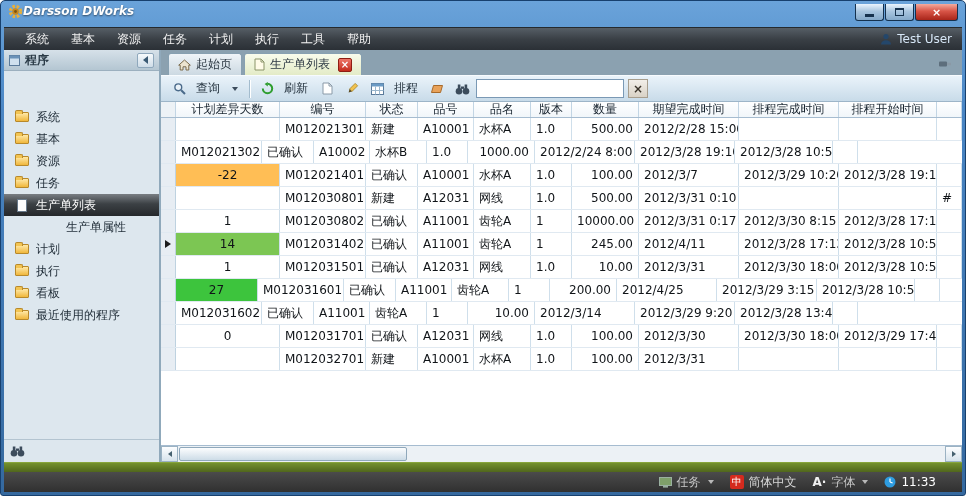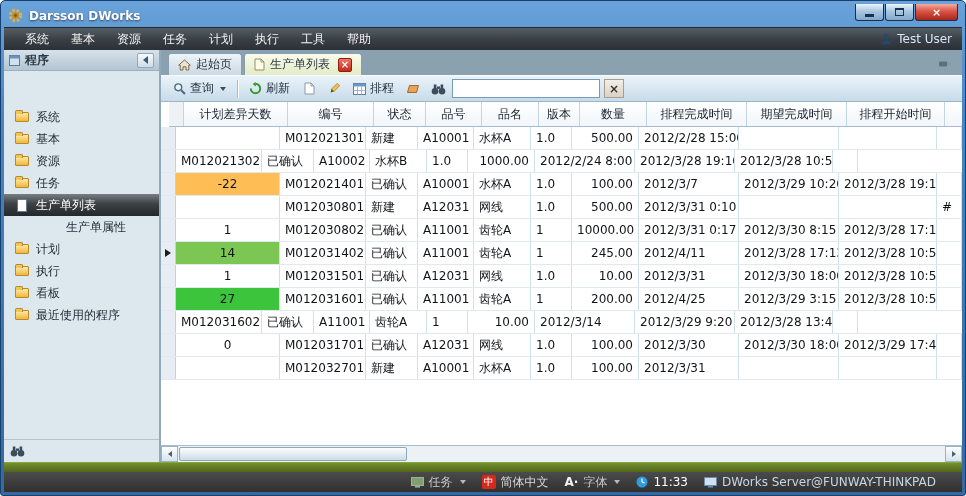--- a/index.html
+++ b/index.html
@@ -3,22 +3,22 @@
 <meta charset="utf-8">
 <style>
   * { margin:0; padding:0; box-sizing:border-box; }
   html,body { width:966px; height:496px; font-family:"DejaVu Sans","Liberation Sans",sans-serif; font-size:12px; background:#fff; }
 
   .window { width:966px; height:496px; display:flex; flex-direction:column;
     background:linear-gradient(180deg,#6aa3da 0%,#4a86c4 22%,#35699f 100%);
     padding:3px; border:1px solid #17406e; border-radius:5px 5px 3px 3px; overflow:hidden; }
 
   
-  .titlebar { height:23px; display:flex; align-items:center; gap:6px; padding:0 4px;
-    color:#fff; font-weight:bold; text-shadow:0 1px 2px rgba(0,0,0,.55); }
+  .titlebar { height:23px; display:flex; align-items:flex-start; padding:0 4px;
+    color:#fff; font-weight:bold; text-shadow:0 1px 2px rgba(0,0,0,.55);font-style:italic; }
   .winbtns { margin-left:auto; display:flex; gap:1px; align-self:flex-start; }
   .wbtn { width:29px; height:17px; border:1px solid #14314f; border-top:none; border-radius:0 0 3px 3px;
     background:linear-gradient(#eaf4fd,#a9c6e0 45%,#84a9ca); display:flex; align-items:center; justify-content:center;
     color:#16324e; font-size:11px; font-weight:bold; text-shadow:none; }
   .wbtn.close { width:43px; background:linear-gradient(#f5ab9e,#d85547 45%,#a8251a); color:#fff; }
   .glyph-min { width:9px; height:3px; background:#16324e; margin-top:7px; }
   .glyph-max { width:9px; height:8px; border:1px solid #16324e; border-top-width:2px; }
 
   
   .menubar { height:23px; display:flex; align-items:center; gap:0; padding:0 10px;
@@ -58,31 +58,31 @@
     background:linear-gradient(#eff4f8,#ccd9e2); border:1px solid #87a0b1; border-bottom:none;
     border-radius:3px 3px 0 0; color:#2c3843; cursor:default; }
   .tab.active { background:linear-gradient(#f9fcec,#e3ebc7); }
   .tab-close { width:14px; height:14px; margin-left:3px; background:linear-gradient(#ee7668,#c42a1a);
     border:1px solid #8e1e12; border-radius:2px; color:#fff; font-size:10px; font-weight:bold;
     display:flex; align-items:center; justify-content:center; }
   .pin-wrap { position:absolute; right:9px; bottom:6px; }
 
   .toolbar { height:27px; background:linear-gradient(#eaf3fa,#c8dbe9); border-top:1px solid #f7fbfe;
     border-bottom:1px solid #9db5c8; display:flex; align-items:center; gap:3px; padding:0 7px; color:#1e2c38; }
-  .tbtn { display:flex; align-items:center; gap:4px; padding:2px 5px; border-radius:2px; cursor:default; }
+  .tbtn { display:flex; align-items:center; gap:10px; padding:2px 5px; border-radius:2px; cursor:default; }
   .ibtn { width:22px; height:20px; display:flex; align-items:center; justify-content:center; cursor:default; }
   .tsep { width:1px; height:18px; background:#a3bcce; box-shadow:1px 0 0 #fff; margin:0 3px; }
   .tri-down { width:0; height:0; border-left:3px solid transparent; border-right:3px solid transparent; border-top:4px solid #3c4c5c; margin-left:2px; }
   .tsearch { width:148px; height:19px; border:1px solid #7a99b5; background:#fff; padding:0 4px; font:inherit; outline:none; }
   .xbtn { width:20px; height:19px; margin-left:1px; background:linear-gradient(#f2efe9,#d9d2c6); border:1px solid #a79e8e;
     display:flex; align-items:center; justify-content:center; color:#3a342a; font-weight:bold; font-size:12px; }
 
   
   .grid { flex:1; background:#fff; overflow:hidden; }
-  .grid-header { display:flex; height:25px; background:linear-gradient(#ffffff,#f1f6fa); border-bottom:1px solid #a6bcd0; color:#18242f;margin-left:8px; }
+  .grid-header { display:flex; height:16px; background:linear-gradient(#ffffff,#f1f6fa); border-bottom:1px solid #a6bcd0; color:#18242f; }
   .th { height:100%; display:flex; align-items:center; justify-content:center; border-right:1px solid #c2d5e4;
     white-space:nowrap; overflow:hidden; flex:none; }
   .th.ind { width:15px; background:#edf2f6; }
   .tr { display:flex; height:23px; border-bottom:1px solid #e0e9f1; background:#fff; }
   .td { height:100%; line-height:22px; border-right:1px solid #cfdfeb; padding:0 5px;
     white-space:nowrap; overflow:hidden; color:#101418; flex:none; }
   .td.ind { width:15px; background:#e7edf3; border-right:1px solid #bed2e0; padding:0;
     display:flex; align-items:center; justify-content:center; }
   .tri-right-dark { width:0; height:0; border-top:4px solid transparent; border-bottom:4px solid transparent; border-left:6px solid #1c1c1c; }
 
@@ -353,22 +353,22 @@
       <div class="grid">
         <div class="grid-header">
           <div class="th ind"></div>
         <div class="th" style="width: 104px;">计划差异天数</div>
             <div class="th" style="width: 86px;">编号</div>
             <div class="th" style="width: 52px;">状态</div>
             <div class="th" style="width: 56px;">品号</div>
             <div class="th" style="width: 57px;">品名</div>
             <div class="th" style="width: 41px;">版本</div>
             <div class="th" style="width: 67px;">数量</div>
+            <div class="th" style="width: 100px;">期望完成时间</div>
             <div class="th" style="width: 100px;">排程完成时间</div>
-            <div class="th" style="width: 100px;">期望完成时间</div>
             <div class="th" style="width: 98px;">排程开始时间</div>
             <div class="th" style="width: 25px;"></div>
           </div>
         <div class="grid-body">
             <div class="tr">
               <div class="td ind"></div>
               <div class="td" style="width: 104px; text-align: center;"></div>
               <div class="td" style="width: 86px; text-align: left;">M012021301</div>
               <div class="td" style="width: 52px; text-align: left;">新建</div>
               <div class="td" style="width: 56px; text-align: left;">A10001</div>
@@ -460,21 +460,21 @@
               <div class="td" style="width: 57px; text-align: left;">网线</div>
               <div class="td" style="width: 41px; text-align: left;">1.0</div>
               <div class="td" style="width: 67px; text-align: right;">10.00</div>
               <div class="td" style="width: 100px; text-align: left;">2012/3/31</div>
               <div class="td" style="width: 100px; text-align: left;">2012/3/30 18:00</div>
               <div class="td" style="width: 98px; text-align: left;">2012/3/28 10:52</div>
               <div class="td" style="width: 25px; text-align: left;"></div>
             </div>
             <div class="tr">
               <div class="td ind"></div>
-              <div class="td" style="width: 104px; text-align: center; background: rgb(61, 196, 61);">27</div>
+              <div class="td" style="width: 82px; text-align: center; background: rgb(61, 196, 61);">27</div>
               <div class="td" style="width: 86px; text-align: left;">M012031601</div>
               <div class="td" style="width: 52px; text-align: left;">已确认</div>
               <div class="td" style="width: 56px; text-align: left;">A11001</div>
               <div class="td" style="width: 57px; text-align: left;">齿轮A</div>
               <div class="td" style="width: 41px; text-align: left;">1</div>
               <div class="td" style="width: 67px; text-align: right;">200.00</div>
               <div class="td" style="width: 100px; text-align: left;">2012/4/25</div>
               <div class="td" style="width: 100px; text-align: left;">2012/3/29 3:15</div>
               <div class="td" style="width: 98px; text-align: left;">2012/3/28 10:52</div>
               <div class="td" style="width: 25px; text-align: left;"></div>
@@ -562,24 +562,15 @@
     <div class="sitem">
       <span>
         <svg width="12" height="12">
             <circle cx="6" cy="6" r="5.5" fill="#2e9ce0"></circle>
             <line x1="6" y1="6" x2="6" y2="2.6" stroke="#fff" stroke-width="1.2"></line>
             <line x1="6" y1="6" x2="8.6" y2="7" stroke="#fff" stroke-width="1.2"></line>
           </svg>
       </span>
       <span class="time-text">11:33</span>
     </div>
-    <div class="sitem">
-      <span>
-        <svg width="13" height="11">
-            <rect x="0.5" y="0.5" width="12" height="8" fill="#cfe0ee" stroke="#6a8aa8"></rect>
-            <rect x="4" y="9" width="5" height="1.6" fill="#6a8aa8"></rect>
-          </svg>
-      </span>
-      <span class="server-text">DWorks Server@FUNWAY-THINKPAD</span>
-    </div>
   </div>
 
 </div>
 
 </body></html>

